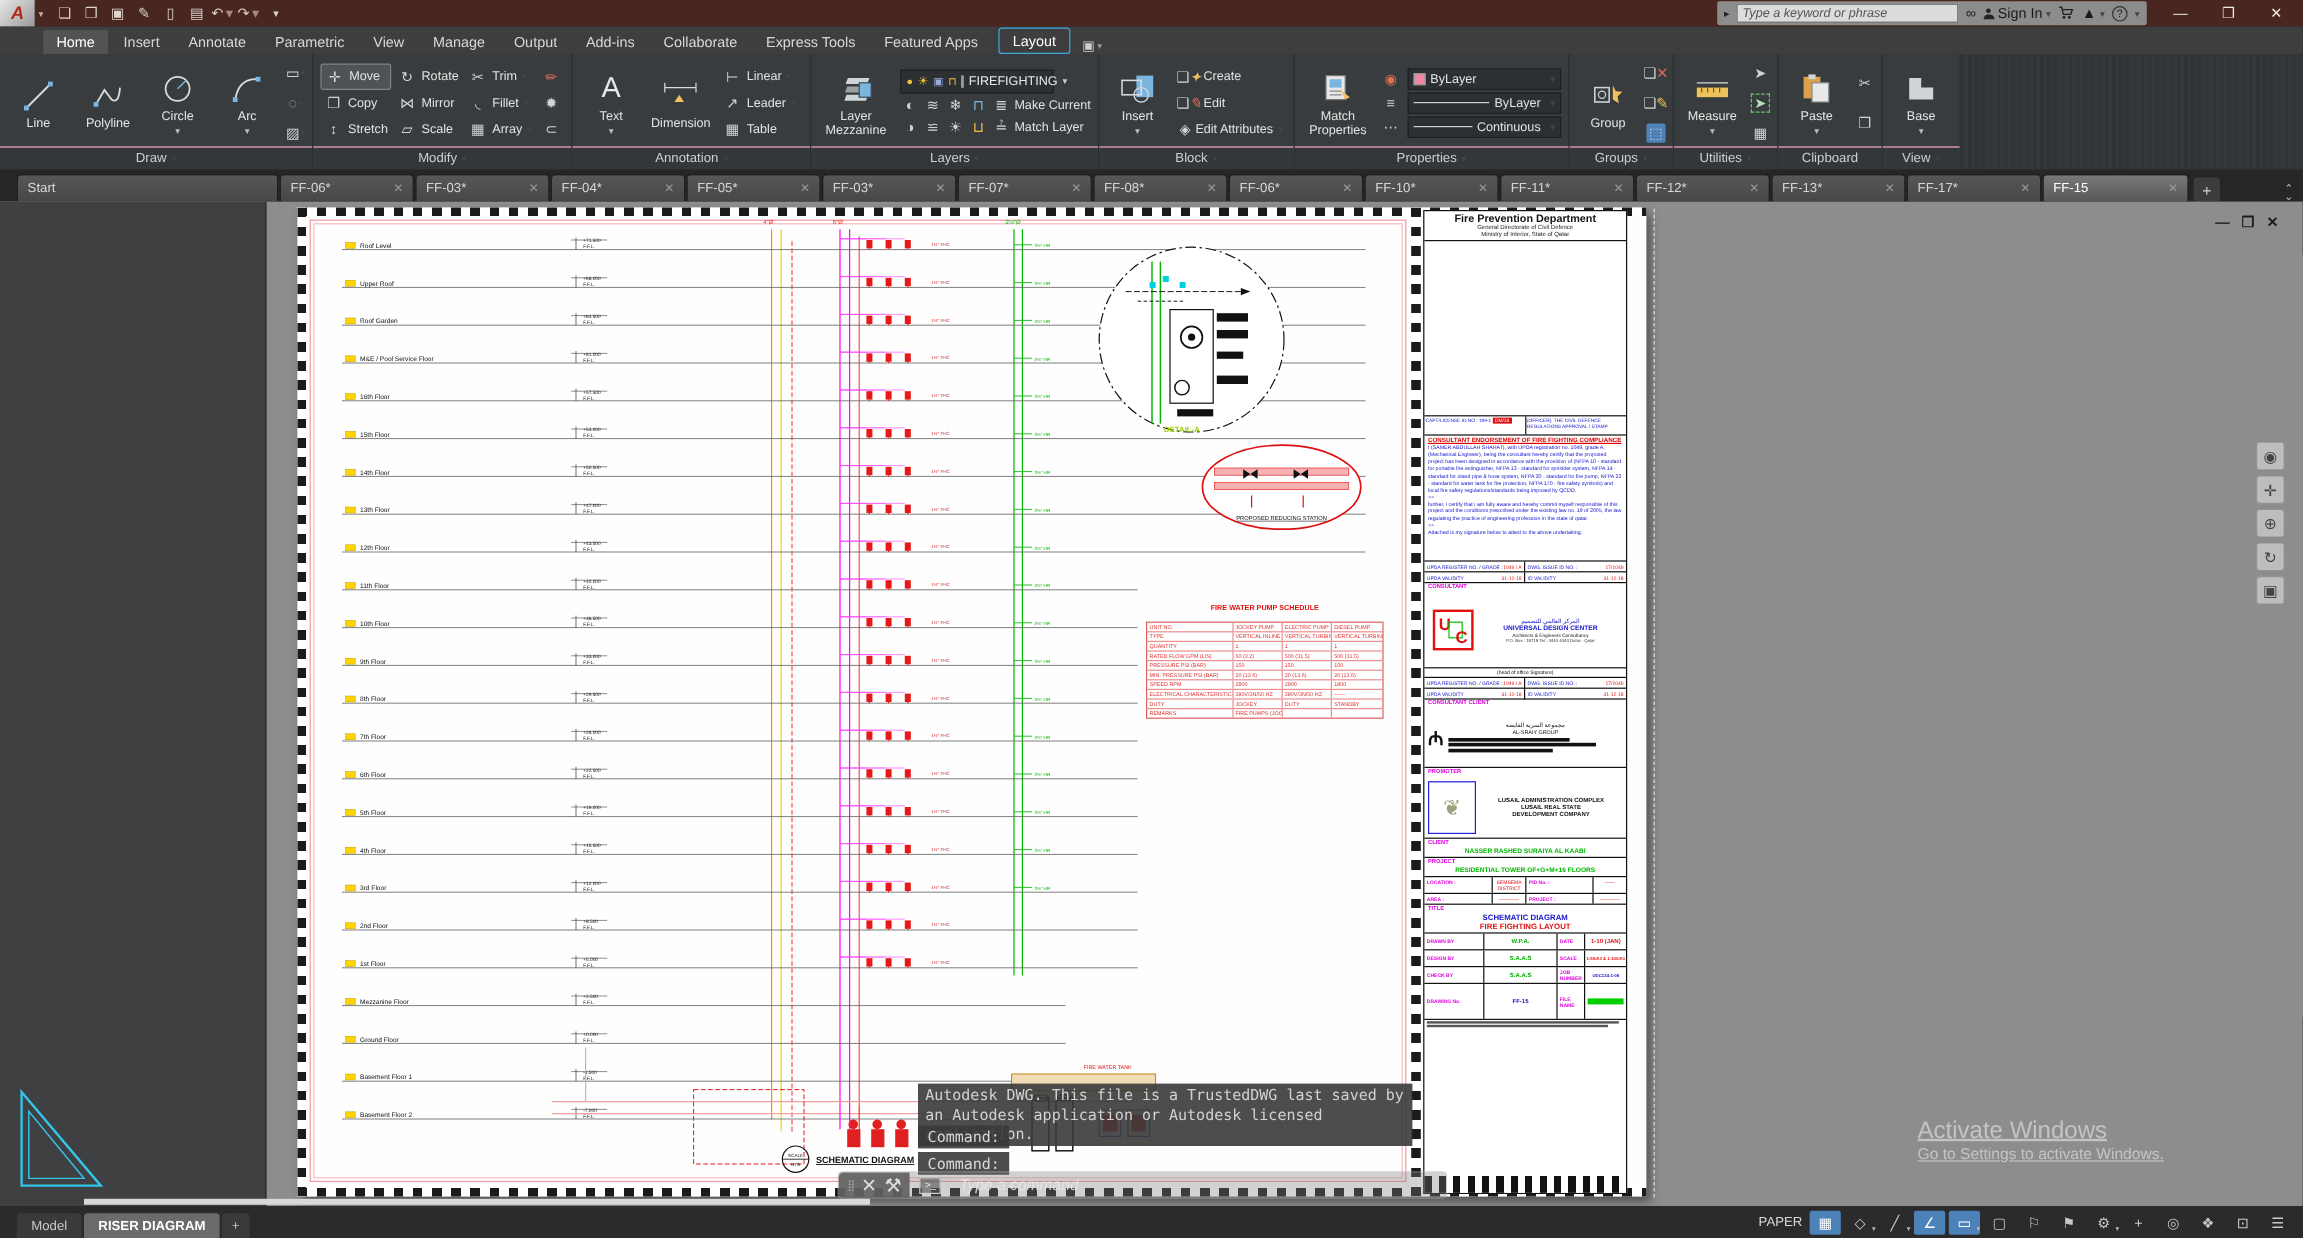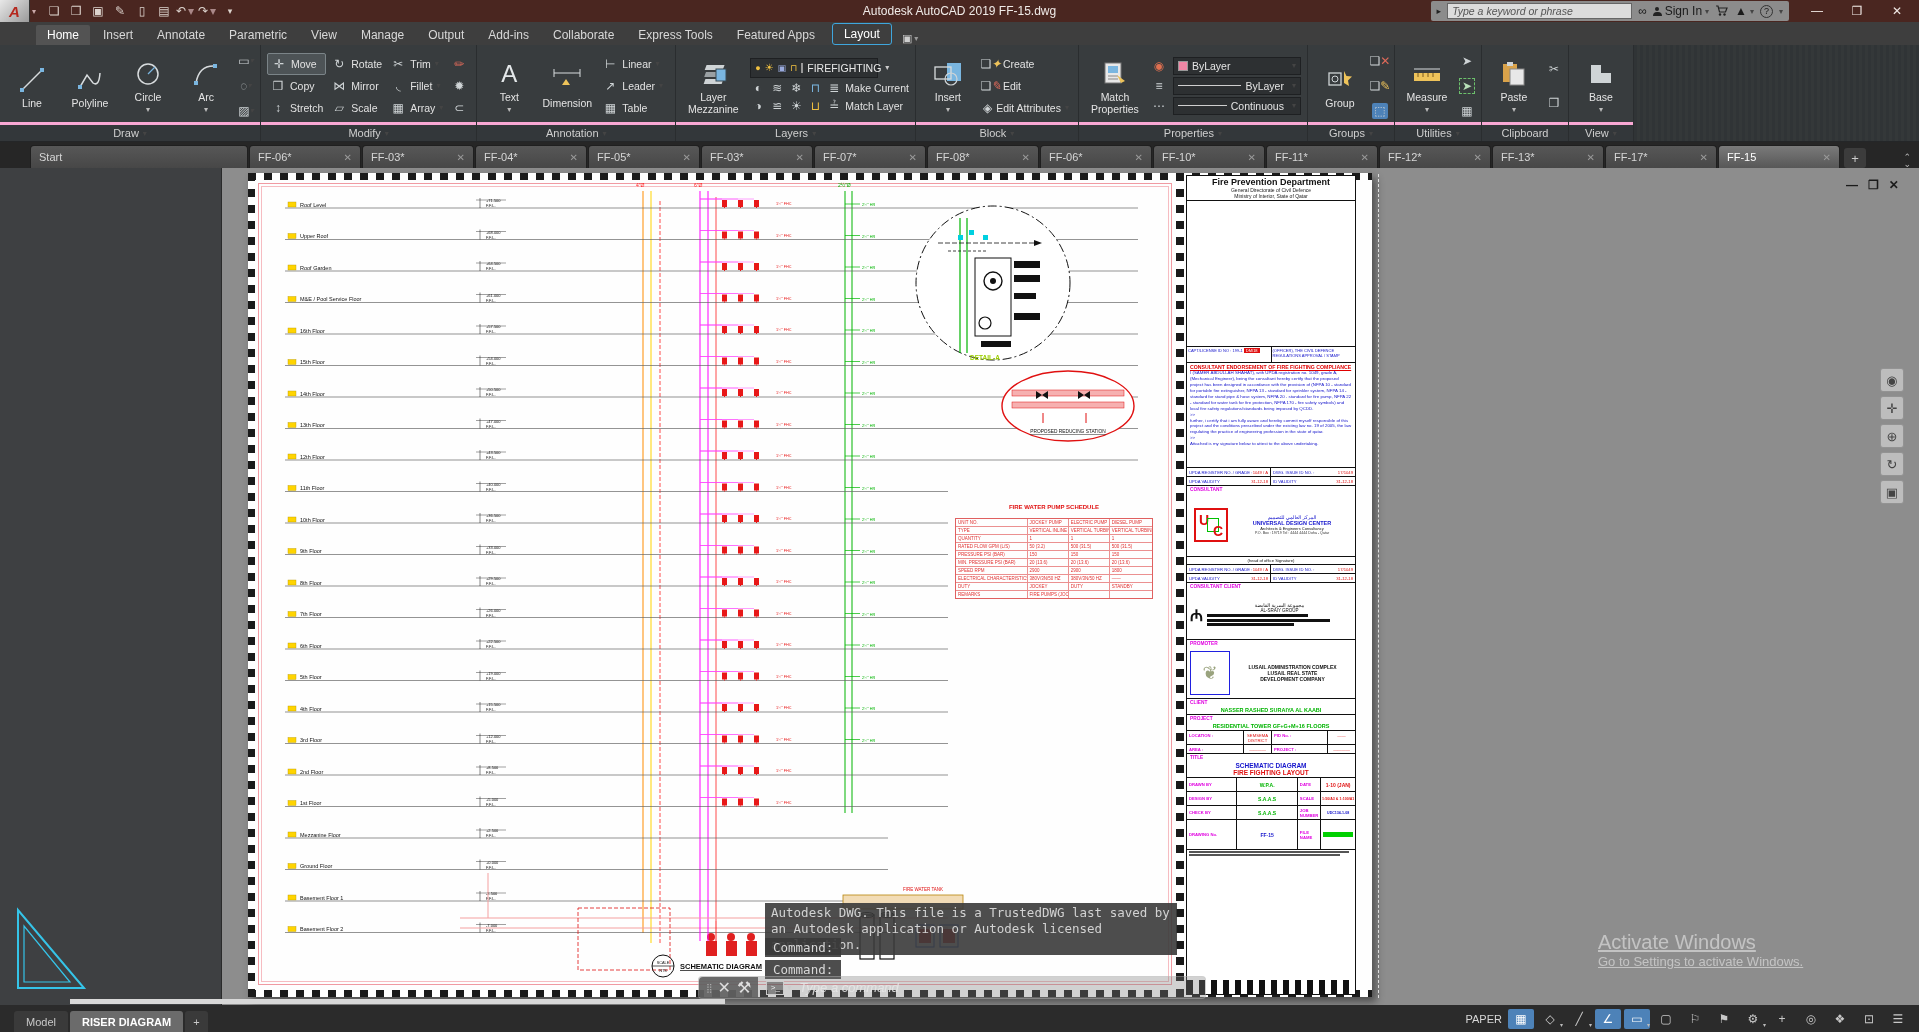--- a/index.html
+++ b/index.html
@@ -23,40 +23,40 @@
   .ribbontabs{height:23px;background:#3e3e3e;display:flex;align-items:flex-end;padding-left:36px;gap:2px;}
   .rtab{padding:3px 11px;font-size:12px;color:#d8d8d8;}
   .rtab.active{background:#535353;color:#fff;border-radius:2px 2px 0 0;text-align:right;}
   .rtab.boxed{border:1px solid #3fa6dd;border-radius:3px;color:#fff;margin-left:4px;}
   .rtab-extra{margin-left:8px;color:#cfcfcf;font-size:11px;display:flex;align-items:center;gap:2px;}
 
   
   .ribbon{height:97px;background:#383c3e;display:flex;align-items:stretch;border-bottom:1px solid #242628;}
   .panel{display:flex;flex-direction:column;border-right:1px solid #2a2d2f;}
   .panel-body{flex:1;display:flex;align-items:center;padding:4px 6px 0 6px;gap:6px;}
-  .panel-label{height:19px;background:#33373a;color:#cfcfcf;font-size:11px;display:flex;align-items:center;justify-content:center;gap:4px;border-top:3px solid #f9a8d4;}
+  .panel-label{height:19px;background:#33373a;color:#cfcfcf;font-size:11px;display:flex;align-items:center;justify-content:center;gap:4px;border-top:1px solid #f9a8d4;}
   .bigbtn{display:flex;flex-direction:column;align-items:center;justify-content:flex-start;width:52px;gap:2px;color:#e4e4e4;font-size:10.5px;text-align:center;padding-top:2px;}
   .bigbtn .bicon{width:30px;height:30px;display:flex;align-items:center;justify-content:center;}
   .mini-col{display:flex;flex-direction:column;justify-content:space-between;height:70px;padding:2px 0;}
   .smallrow{display:flex;align-items:center;gap:4px;color:#e2e2e2;font-size:10.5px;height:22px;padding:0 3px;white-space:nowrap;}
   .smallrow.hl{background:#4d5356;border:1px solid #7b8488;border-radius:2px;}
   .sicon{width:16px;height:16px;display:flex;align-items:center;justify-content:center;font-size:12px;color:#cfd4d6;}
   .grid3{display:flex;gap:2px;}
   .grid3 > div{display:flex;flex-direction:column;justify-content:space-between;}
   .layer-combo{width:128px;height:20px;background:#2d3032;border:1px solid #1e2022;display:flex;align-items:center;gap:4px;padding:0 4px;color:#e8e8e8;font-size:10.5px;}
   .swatch{width:10px;height:10px;background:#ef87a5;border:1px solid #999;}
   .layer-tools{display:flex;flex-direction:column;gap:2px;}
   .ltrow{display:flex;align-items:center;gap:3px;font-size:10.5px;color:#e2e2e2;}
   .combo{width:128px;height:18px;background:#2d3032;border:1px solid #1e2022;display:flex;align-items:center;gap:4px;padding:0 4px;color:#e4e4e4;font-size:10.5px;}
   .lineSample{flex:1;height:0;border-top:1.5px solid #cfcfcf;}
   .prop-icons{display:flex;flex-direction:column;gap:4px;align-items:center;}
   .fill{flex:1;background:#33373a;}
 
   
-  .filetabs{height:26px;background:#262626;display:flex;align-items:flex-end;padding-left:30px;}
+  .filetabs{height:26px;background:#262626;display:flex;align-items:flex-end;padding-left:14px;}
   .ftab{height:23px;background:linear-gradient(#575757,#474747);border:1px solid #1f1f1f;border-bottom:none;border-radius:4px 4px 0 0;color:#d6d6d6;font-size:11px;display:flex;align-items:center;justify-content:space-between;padding:0 8px;margin-right:1px;}
   .ftab .x{color:#9a9a9a;font-size:10px;margin-left:8px;}
   .ftab.start{width:218px;}
   .ftab.doc{width:112px;}
   .ftab.active{background:linear-gradient(#7a7a7a,#575757);color:#fff;width:122px;}
   .ftab-plus{width:22px;height:20px;background:#3c3c3c;border-radius:3px;color:#ccc;display:flex;align-items:center;justify-content:center;font-size:13px;margin-left:3px;}
   .ftab-chevrons{margin-left:auto;margin-right:8px;color:#bbb;font-size:9px;display:flex;flex-direction:column;line-height:7px;}
 
   
   .viewport{position:relative;height:837px;background:#8d8d8d;overflow:hidden;}
@@ -160,21 +160,20 @@
       <span>❏</span>
       <span>❒</span>
       <span>▣</span>
       <span>✎</span>
       <span>▯</span>
       <span>▤</span>
       <span>↶<span class="caret" style="color:#a88">▾</span></span>
       <span>↷<span class="caret" style="color:#a88">▾</span></span>
       <span style="font-size:9px">▾</span>
     </div>
-    <div class="tb-title">Autodesk AutoCAD 2019    FF-15.dwg</div>
     <div class="infocenter">
       <span style="font-size:9px">▸</span>
       <div class="ic-search">Type a keyword or phrase</div>
       <span class="ic-item">∞</span>
       <span class="ic-item">
           <span class="person"></span>
           <span>Sign In</span>
           <span class="caret">▾</span>
         </span>
       <svg width="14" height="12">

